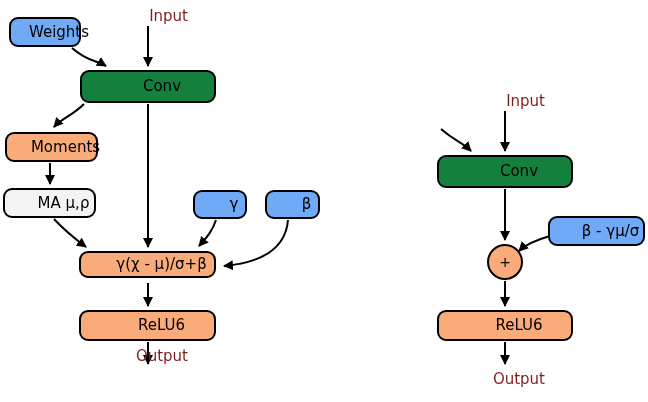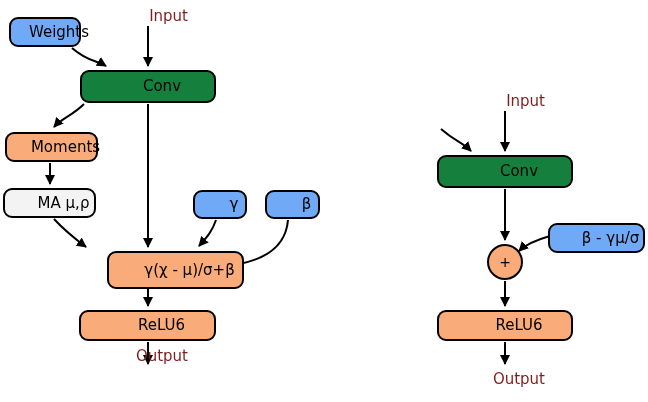--- a/index.html
+++ b/index.html
@@ -101,24 +101,24 @@
 
   <div class="free-label" style="left:108px; top:7px; width:80px;">Input</div>
   <div class="free-label" style="left:108px; top:347px; width:80px;">Output</div>
 
   <div class="node blue" style="left:9px; top:17px; width:72px; height:30px;">Weights</div>
   <div class="node green" style="left:80px; top:70px; width:136px; height:33px;">Conv</div>
   <div class="node orange" style="left:5px; top:132px; width:93px; height:30px;">Moments</div>
   <div class="node white" style="left:3px; top:188px; width:93px; height:30px;">MA μ,ρ</div>
   <div class="node blue" style="left:193px; top:190px; width:54px; height:29px;">γ</div>
   <div class="node blue" style="left:265px; top:190px; width:55px; height:29px;">β</div>
-  <div class="node orange" style="left:79px; top:251px; width:137px; height:38px;margin-left:28px;">γ(χ - μ)/σ+β</div>
+  <div class="node orange" style="left:79px; top:251px; width:137px; height:27px;">γ(χ - μ)/σ+β</div>
   <div class="node orange" style="left:79px; top:310px; width:137px; height:31px;">ReLU6</div>
 
   <div class="free-label" style="left:465px; top:92px; width:80px;">Input</div>
   <div class="free-label" style="left:465px; top:370px; width:80px;">Output</div>
 
   <div class="node green" style="left:437px; top:155px; width:136px; height:33px;">Conv</div>
-  <div class="node blue" style="left:548px; top:216px; width:97px; height:30px;margin-top:7px;">β - γμ/σ</div>
+  <div class="node blue" style="left:548px; top:216px; width:97px; height:30px;">β - γμ/σ</div>
   <div class="op-circle" style="left:487px; top:244px; width:36px; height:36px;">+</div>
   <div class="node orange" style="left:437px; top:310px; width:136px; height:31px;">ReLU6</div>
 
 </div>
 
 </body></html>

